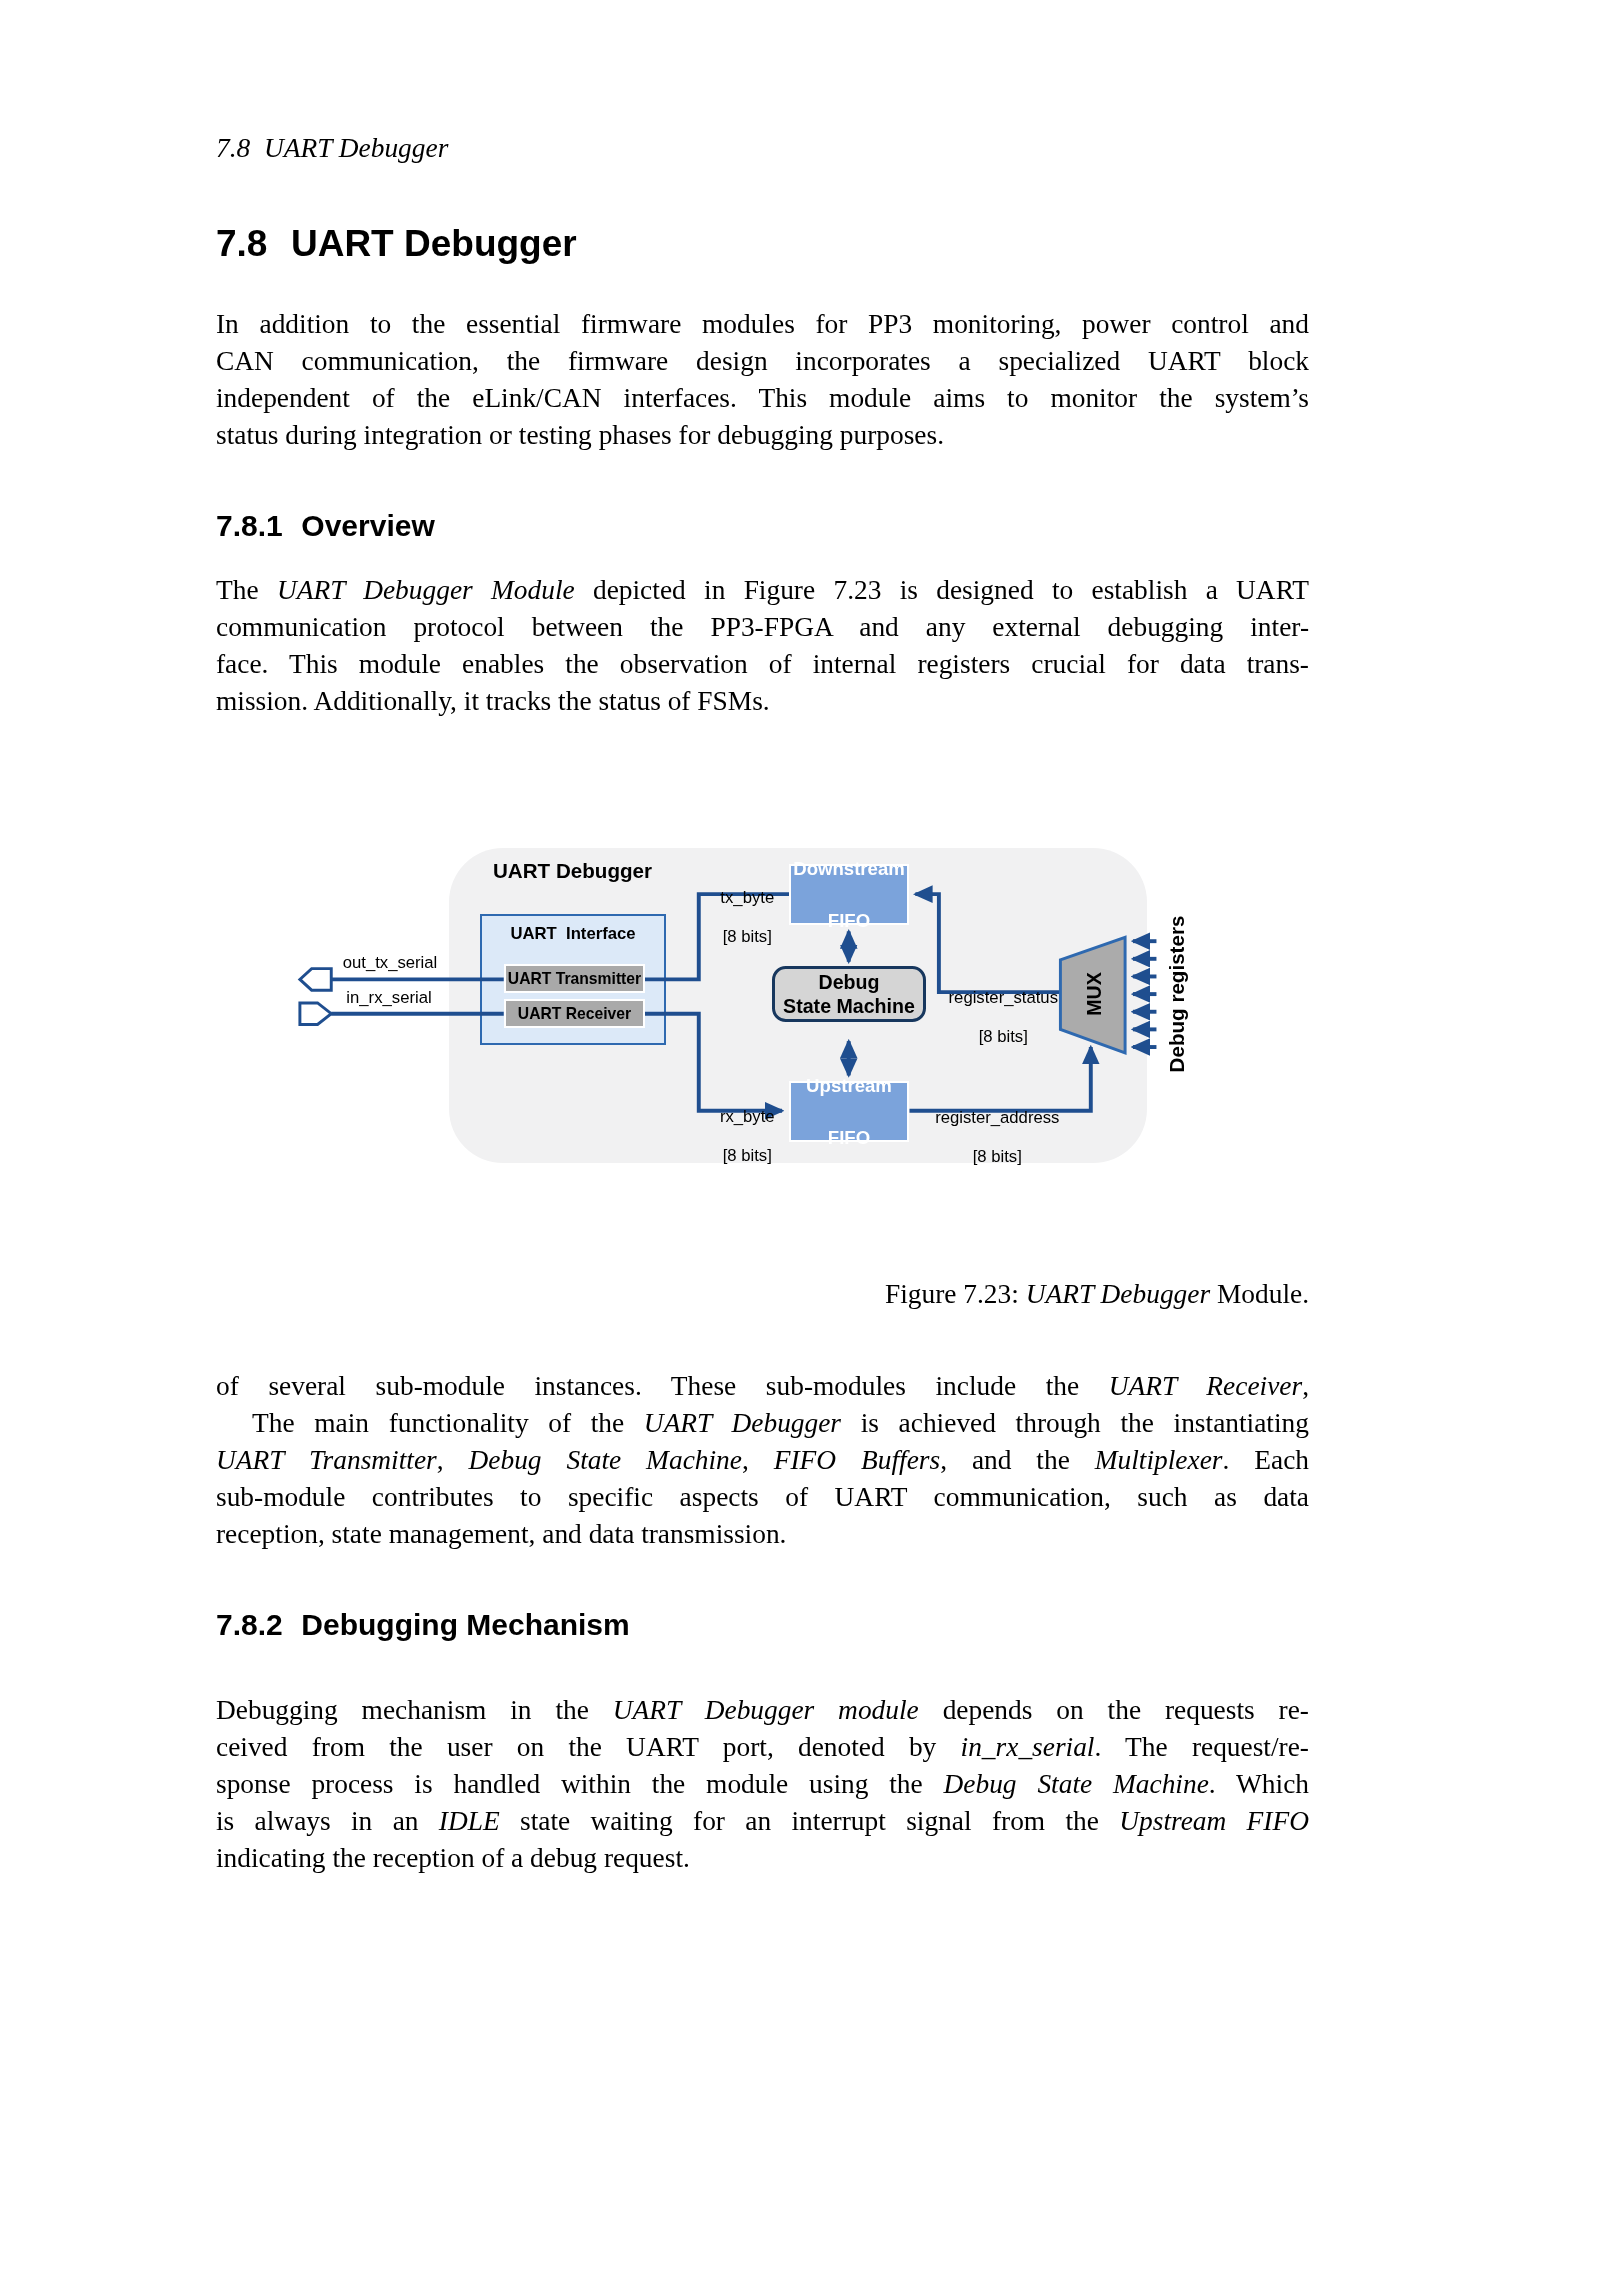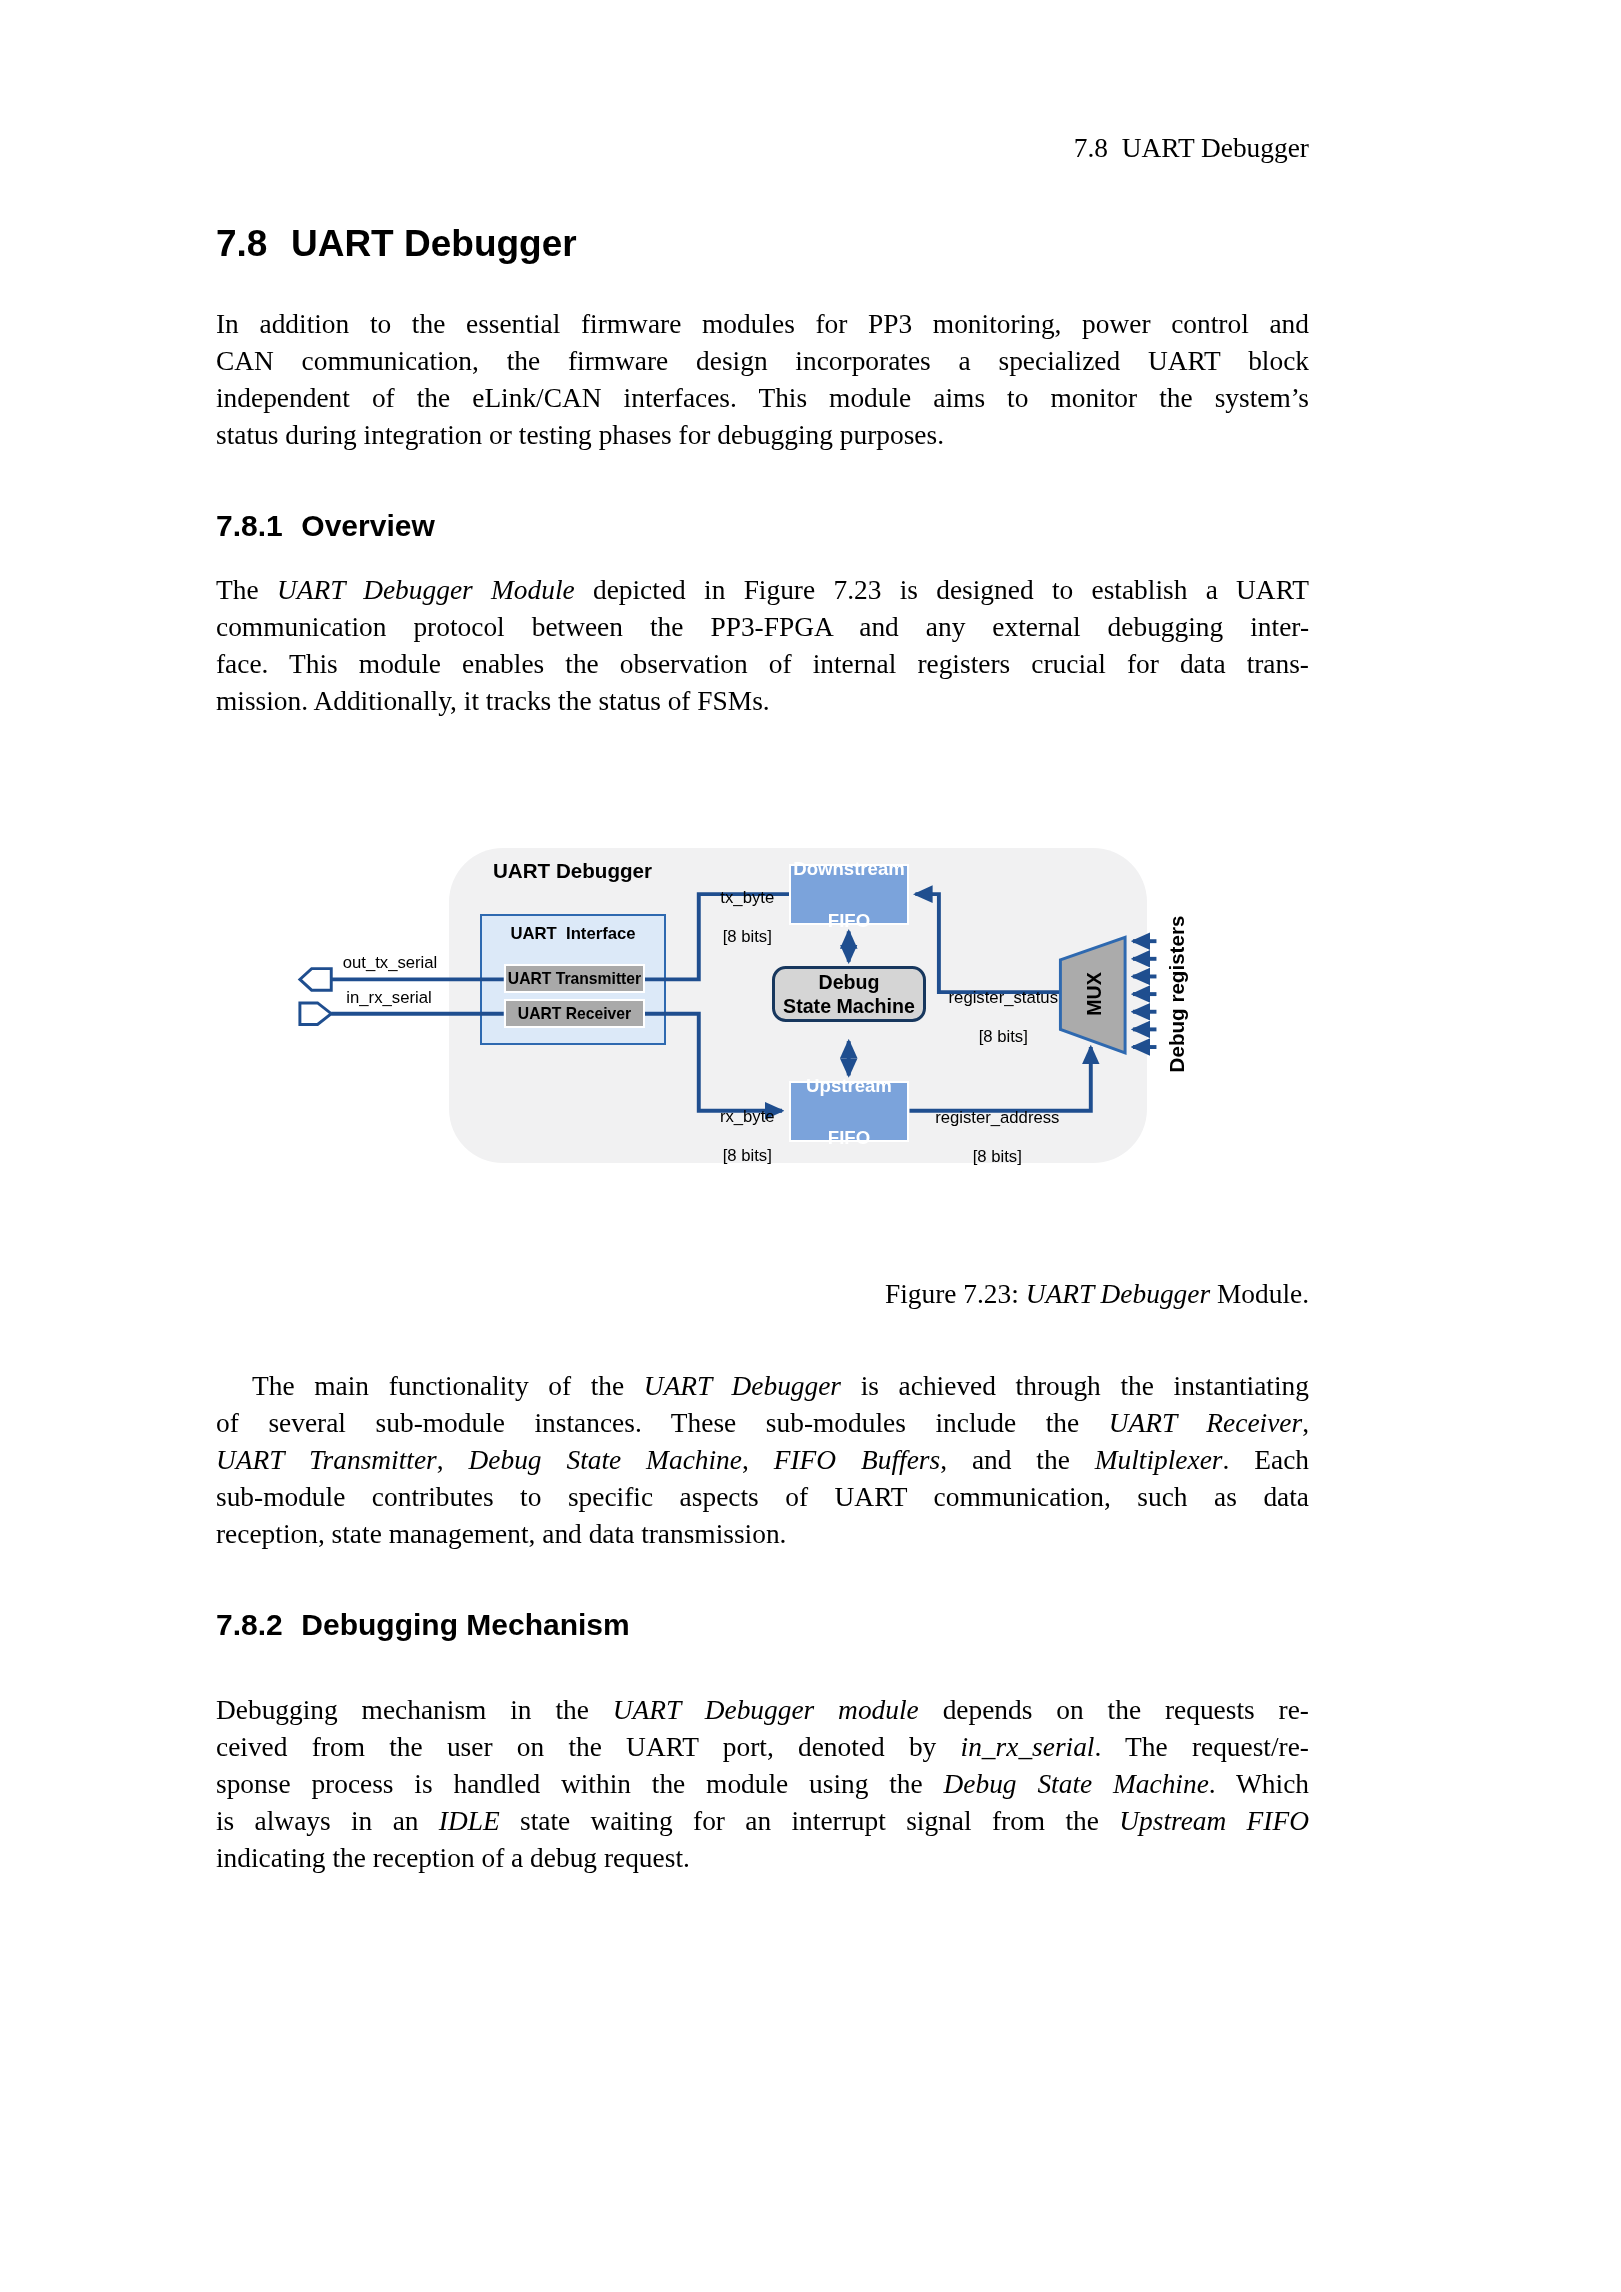--- a/index.html
+++ b/index.html
@@ -1,21 +1,21 @@
 <!DOCTYPE html>
 <html style="--wire: #1f4e8f; --panel-bg: #f1f1f2; --interface-fill: #dce9f8; --interface-border: #2e69b0; --module-gray: #a9a9a9; --fifo-fill: #7ba3db; --fsm-fill: #d5d5d5; --fsm-border: #17375e; --mux-fill: #ababab;"><head>
 <meta charset="utf-8">
 <style>
   html,body { margin:0; padding:0; background:#fff; }
   .page { position:relative; width:1621px; height:2293px; background:#ffffff; overflow:hidden;
           font-family:"Liberation Serif", serif; color:#000; }
 
   
   .col { position:absolute; left:216px; width:1093px; }
-  .running-header { top:133px; text-align:right; font-size:27.4px; }
+  .running-header { top:133px; font-style:italic; font-size:27.4px; }
   .running-header .gap { display:inline-block; width:13.7px; }
   .pageno { top:1933px; text-align:right; font-style:italic; font-size:27.4px; }
 
   .h-sec { position:absolute; left:216px; display:flex; font-family:"Liberation Sans", sans-serif; font-weight:bold; }
   .h1 { top:223px; font-size:37px; gap:23.5px; }
   .h2 { font-size:30px; gap:18.6px; }
 
   .para { position:absolute; left:216px; width:1093px; font-size:27.4px; line-height:37px; }
   .pline { white-space:nowrap; text-align:justify; text-align-last:justify; }
   .pline.last { text-align-last:left; }
@@ -166,22 +166,22 @@
     <span>[8 bits]</span>
   </div>
   <div class="dlabel" style="left:988px; top:1088px">
     <span>register_address</span><br>
     <span>[8 bits]</span>
   </div>
 
   <div class="caption"><span>Figure 7.23:  </span><span class="it">UART Debugger</span><span> Module.</span></div>
 
   <div class="para" style="top:1368px">
+      <div class="pline"><span>of several sub-module instances.  These sub-modules include the </span><span class="it">UART Receiver</span><span>,</span></div>
       <div class="pline ind"><span>The main functionality of the </span><span class="it">UART Debugger</span><span> is achieved through the instantiating</span></div>
-      <div class="pline"><span>of several sub-module instances.  These sub-modules include the </span><span class="it">UART Receiver</span><span>,</span></div>
       <div class="pline"><span class="it">UART Transmitter</span><span>, </span><span class="it">Debug State Machine</span><span>, </span><span class="it">FIFO Buffers</span><span>, and the </span><span class="it">Multiplexer</span><span>. Each</span></div>
       <div class="pline"><span>sub-module contributes to specific aspects of UART communication, such as data</span></div>
       <div class="pline last"><span>reception, state management, and data transmission.</span></div>
     </div>
 
   <div class="h-sec h2" style="top:1608px">
     <span>7.8.2</span>
     <span>Debugging Mechanism</span>
   </div>
 

